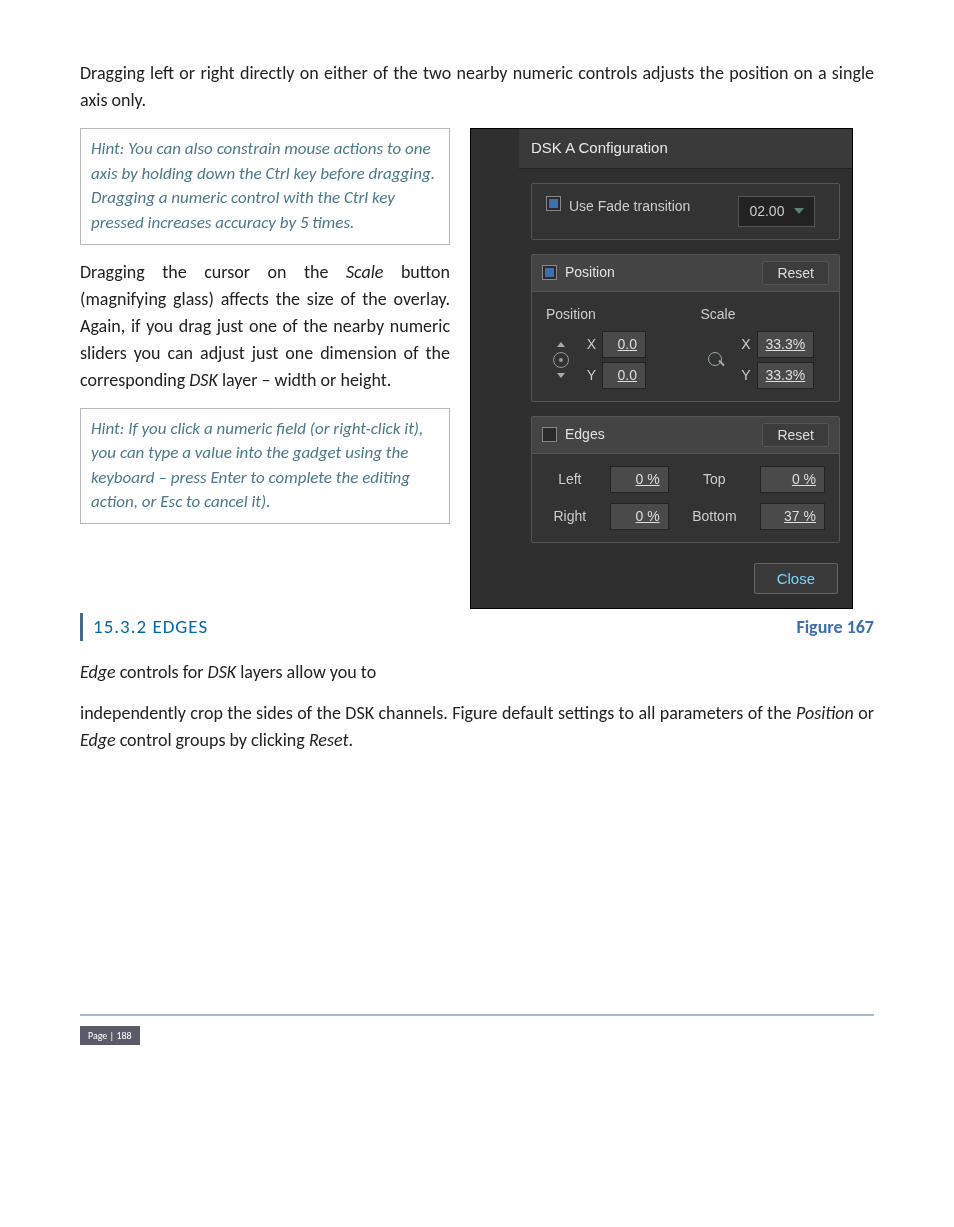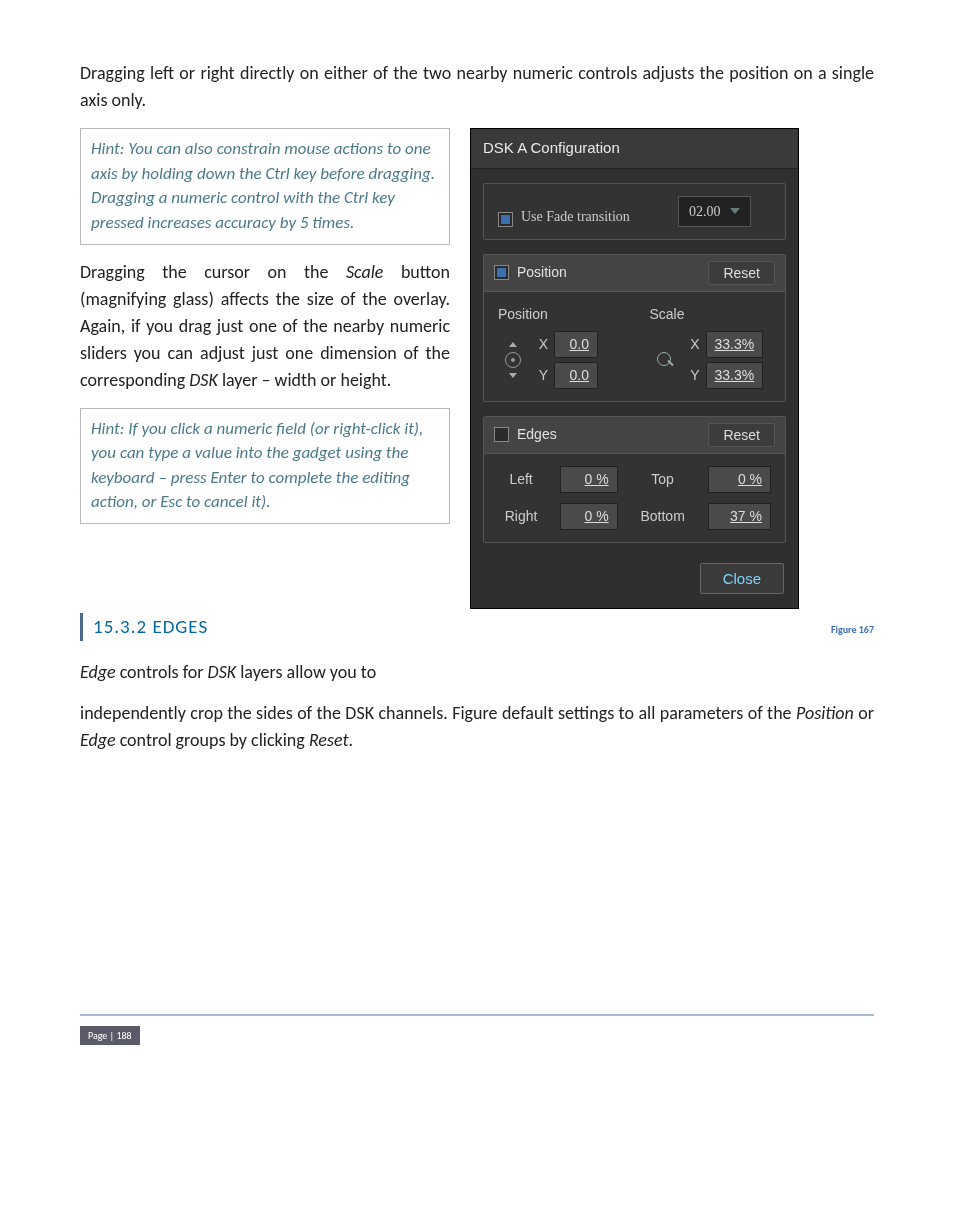--- a/index.html
+++ b/index.html
@@ -24,24 +24,25 @@
   }
   .two-col { display: flex; gap: 20px; align-items: flex-start; }
   .left-col { flex: 0 0 370px; }
   .right-col { flex: 1; }
   .justified { text-align: justify; }
 
   
   .dlg {
     background: #2f2f2f;
     border: 1px solid #000;
-    width: 329px;
+    width: 383px;
     color: #ccc;
     font-family: "Segoe UI", Arial, sans-serif;
     font-size: 14px;
+    padding-left: 48px;
   }
   .dlg-title {
     background: #3a3a3a;
     padding: 8px 12px;
     font-size: 15px;
     color: #e8e8e8;
     border-bottom: 1px solid #222;
   }
   .dlg-sect {
     border: 1px solid #555;
@@ -74,21 +75,21 @@
   .sect-title { color: #e0e0e0; }
   .reset-btn {
     margin-left: auto;
     background: #3c3c3c;
     border: 1px solid #555;
     color: #ddd;
     padding: 3px 14px;
     border-radius: 2px;
     font-size: 14px;
   }
-  .row { display: flex; align-items: flex-end; gap: 8px; font-family: Liberation Serif, serif; }
+  .row { display: flex; align-items: flex-start; gap: 8px; }
   .fade-row { justify-content: flex-start; }
   .duration {
     background: #222;
     border: 1px solid #555;
     padding: 4px 10px;
     color: #ccc;
     display: inline-flex;
     align-items: center;
     gap: 10px;
     margin-left: 40px;
@@ -131,21 +132,21 @@
     padding:6px 22px; border-radius:2px; font-size:15px;
   }
   .section-heading-row { display:flex; align-items:baseline; margin-top: 4px; }
   .section-heading {
     border-left: 3px solid #4a6a8a;
     padding-left: 10px;
     color: #0369a1;
     font-size: 19px;
     letter-spacing: 1px;
   }
-  .fig-label { margin-left:auto; color:#3b6fb0; font-weight:bold; font-size:10px; }
+  .fig-label { margin-left:auto; color:#3b6fb0; font-weight:bold; font-size:18px; }
   .footer-rule { border:none; border-top:2px solid #a8b8d0; margin-top:260px; margin-bottom:4px;}
   .page-tag {
     background:#5a5a68; color:#fff; display:inline-block;
     padding:2px 8px; font-size:10px;
   }
   
   .move-icon {
     width:22px;height:22px;position:relative;display:inline-block;
   }
   .move-icon::before{

